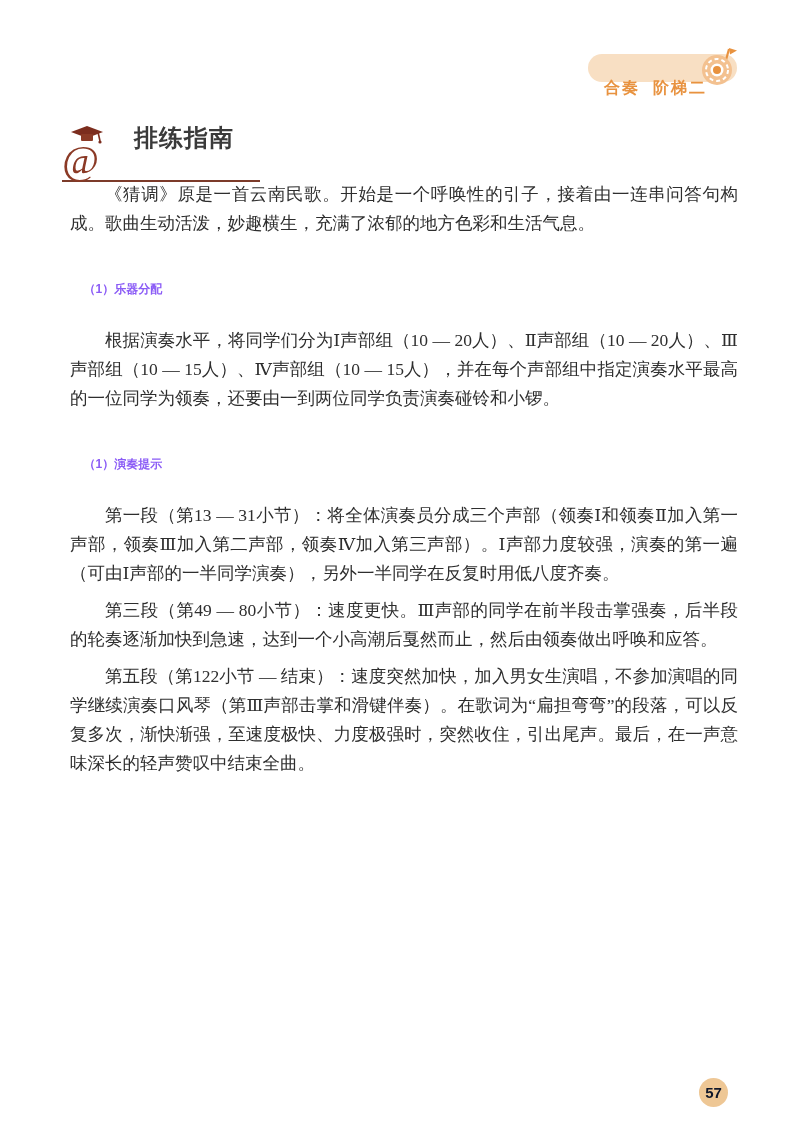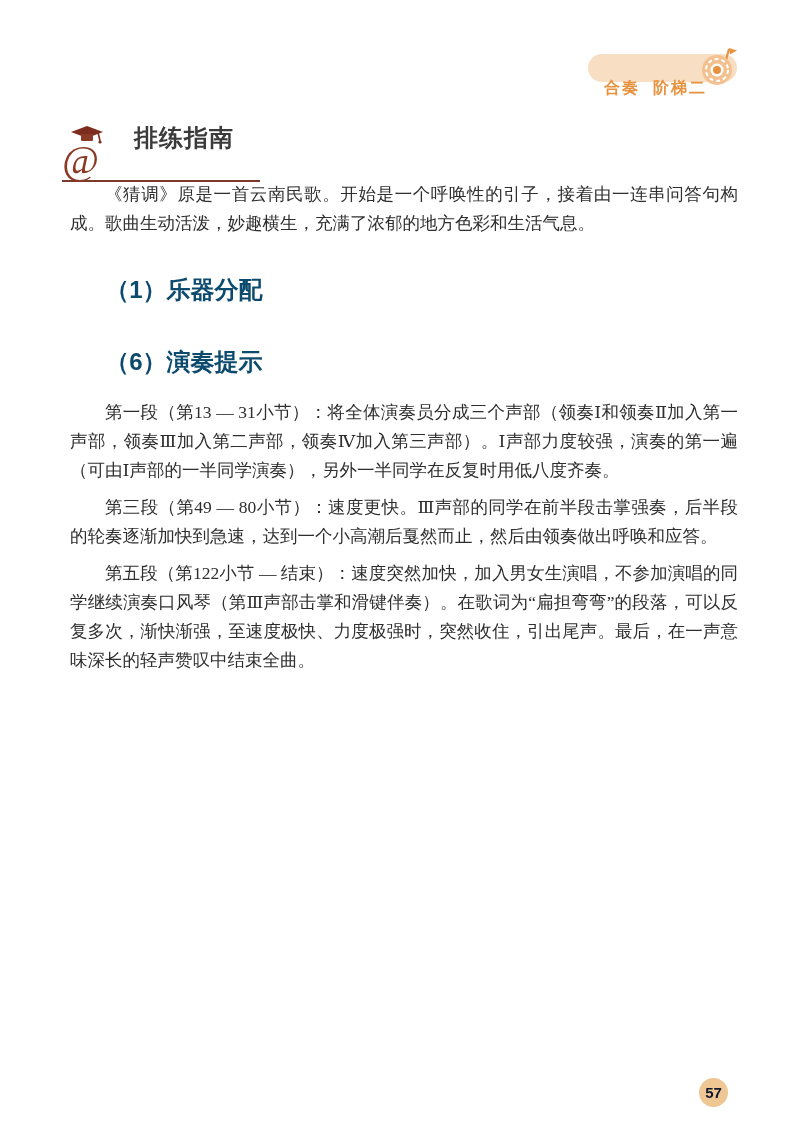--- a/index.html
+++ b/index.html
@@ -77,23 +77,23 @@
     font-size:17.5px;
     line-height:29px;
     text-align:justify;
   }
   .body-text p{
     margin:8px;
     text-indent:2em;
   }
   .sub-heading{
     margin:0;
-    color:#0c4a6e;
+    color:#8b5cf6;
     font-weight:bold;
-    font-size:24px;
+    font-size:12px;
     text-indent:1.8em;
     font-family:"Liberation Sans","DejaVu Sans",sans-serif;
   }
   .gap-lg{height:29px;}
   .gap-md{height:14px;}
   .dyn{font-weight:bold;font-style:italic;font-family:"Liberation Serif",serif;}
   
   .page-number{
     position:absolute;
     left:699px;top:1078px;
@@ -142,24 +142,25 @@
   </div>
 
   <div class="body-text">
 
     <p>《猜调》原是一首云南民歌。开始是一个呼唤性的引子，接着由一连串问答句构成。歌曲生动活泼，妙趣横生，充满了浓郁的地方色彩和生活气息。</p>
 
     <div class="gap-lg"></div>
 
     <h2 class="sub-heading">（1）乐器分配</h2>
     <div class="gap-md"></div>
+    <p>根据演奏水平，将同学们分为Ⅰ声部组（10 — 20人）、Ⅱ声部组（10 — 20人）、Ⅲ声部组（10 — 15人）、Ⅳ声部组（10 — 15人），并在每个声部组中指定演奏水平最高的一位同学为领奏，还要由一到两位同学负责演奏碰铃和小锣。</p>
 
     <div class="gap-lg"></div>
 
-    <h2 class="sub-heading">（6）演奏提示</h2>
+    <h2 class="sub-heading">（1）演奏提示</h2>
     <div class="gap-md"></div>
 
 
     <p>第一段（第13 — 31小节）：将全体演奏员分成三个声部（领奏Ⅰ和领奏Ⅱ加入第一声部，领奏Ⅲ加入第二声部，领奏Ⅳ加入第三声部）。Ⅰ声部力度较强，演奏的第一遍（可由Ⅰ声部的一半同学演奏），另外一半同学在反复时用低八度齐奏。</p>
     <p>第三段（第49 — 80小节）：速度更快。Ⅲ声部的同学在前半段击掌强奏，后半段的轮奏逐渐加快到急速，达到一个小高潮后戛然而止，然后由领奏做出呼唤和应答。</p>
     <p>第五段（第122小节 — 结束）：速度突然加快，加入男女生演唱，不参加演唱的同学继续演奏口风琴（第Ⅲ声部击掌和滑键伴奏）。在歌词为“扁担弯弯”的段落，可以反复多次，渐快渐强，至速度极快、力度极强时，突然收住，引出尾声。最后，在一声意味深长的轻声赞叹中结束全曲。</p>
 
   </div>
 
   <div class="page-number">57</div>

